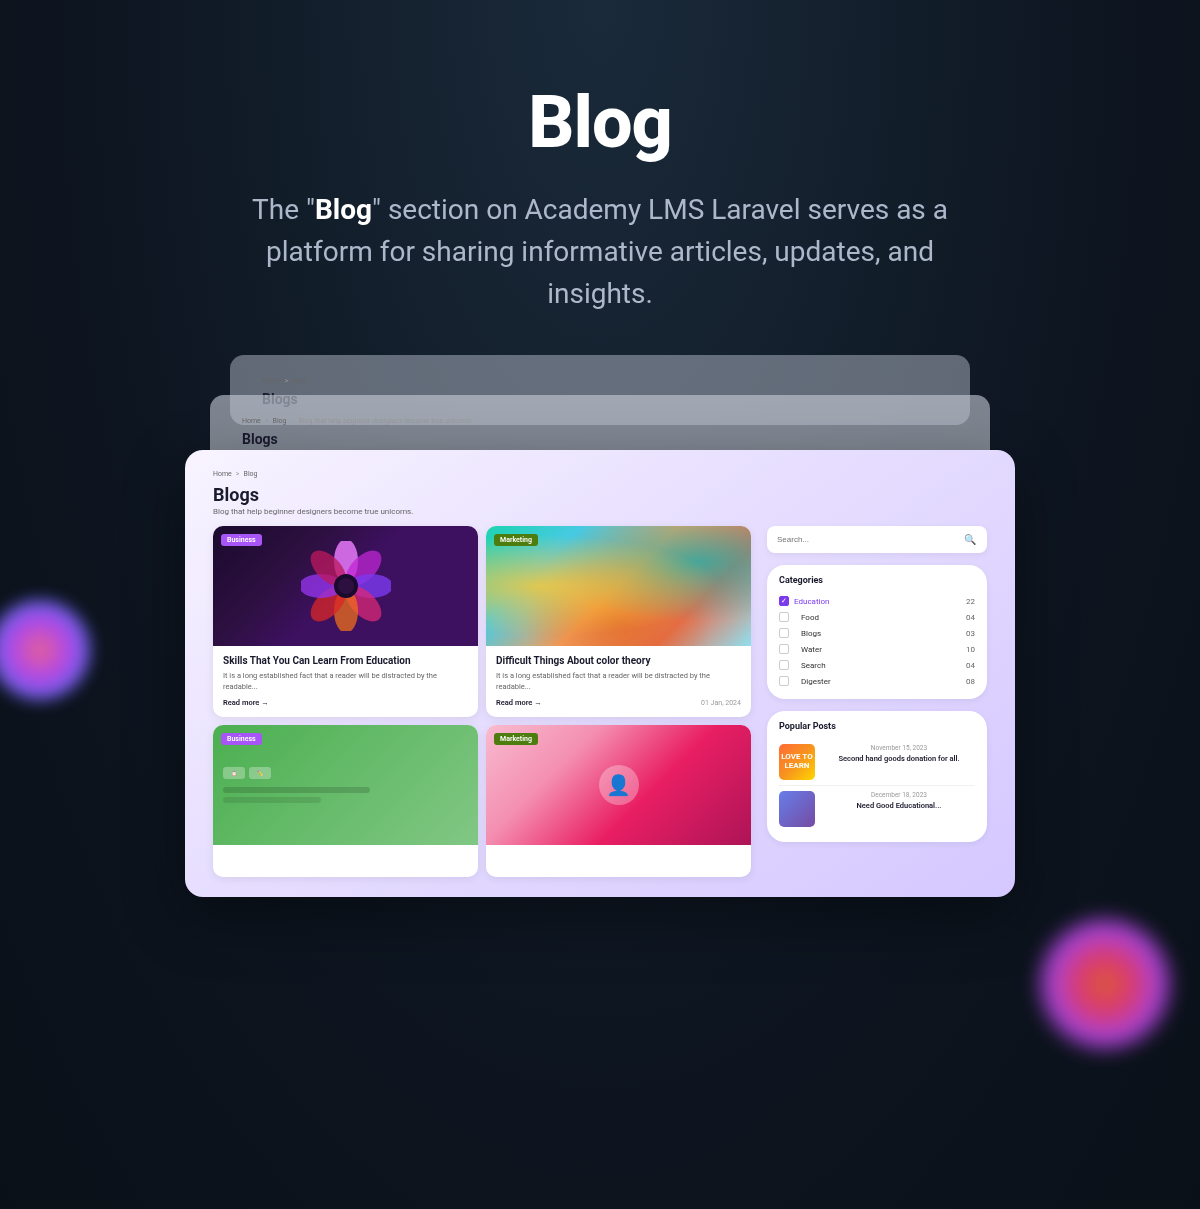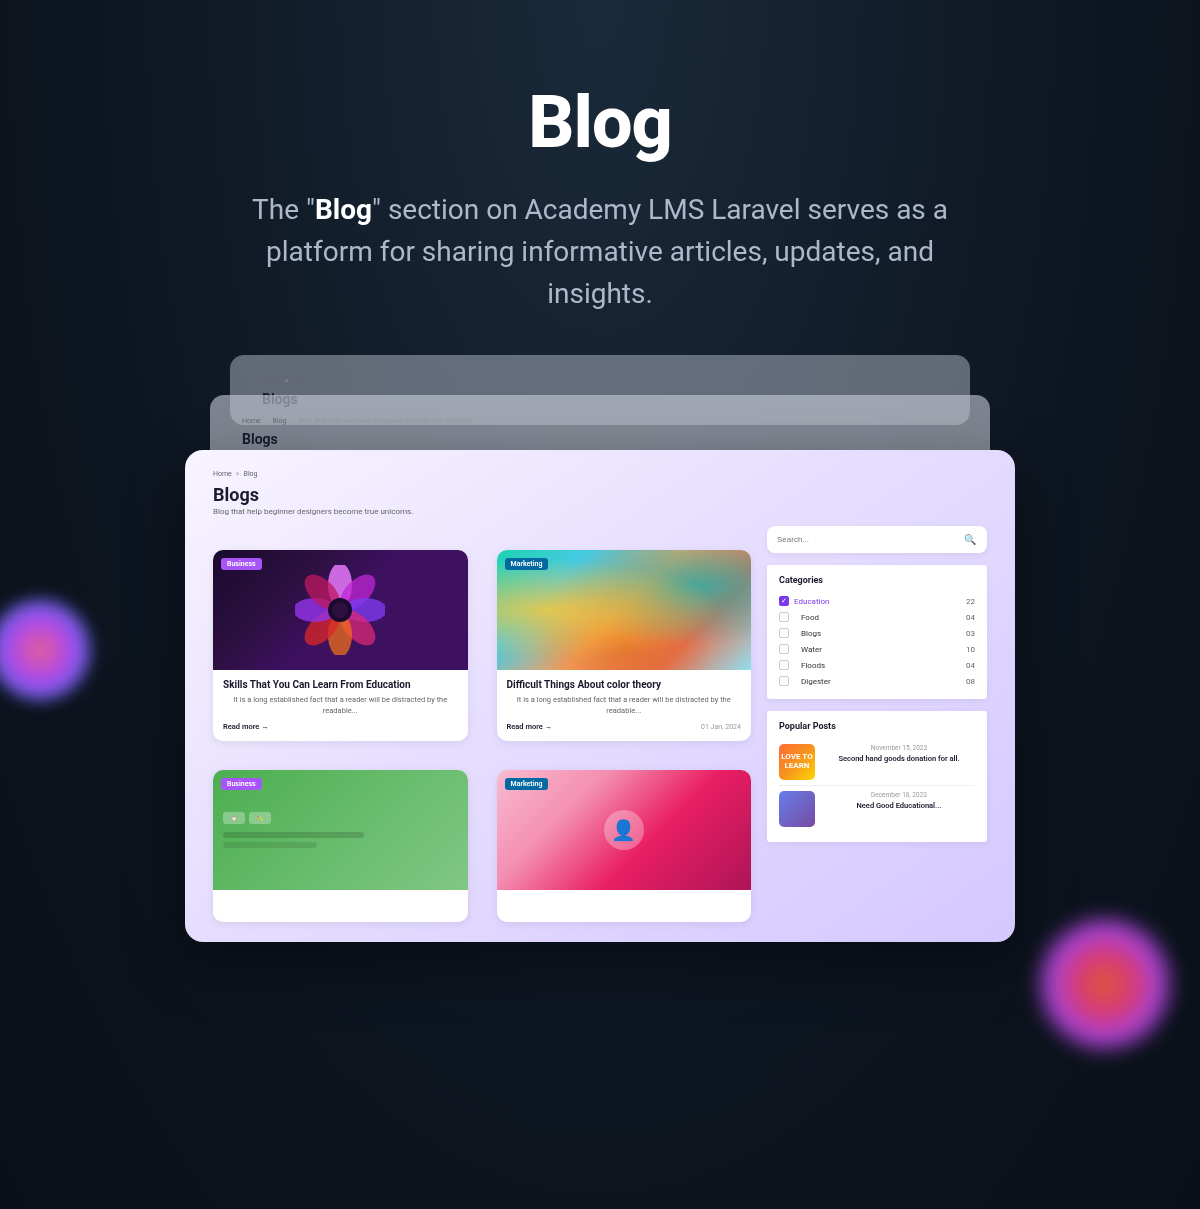--- a/index.html
+++ b/index.html
@@ -117,22 +117,21 @@
     .blog-content {
       display: flex;
       gap: 16px;
     }
 
     
     .blog-cards {
       flex: 1;
       display: grid;
       grid-template-columns: 1fr 1fr;
-      gap: 29px;
-      margin-top: 24px;
+      gap: 8px;
     }
 
     .blog-card {
       background: #fff;
       border-radius: 10px;
       overflow: hidden;
       box-shadow: 0 2px 8px rgba(0,0,0,0.08);
     }
 
     .card-image {
@@ -168,21 +167,21 @@
       left: 8px;
       background: #a855f7;
       color: #fff;
       font-size: 7px;
       font-weight: 600;
       padding: 2px 6px;
       border-radius: 3px;
     }
 
     .card-badge.marketing {
-      background: #0369a1;
+      background: #4d7c0f;
     }
 
     .card-badge.business {
       background: #a855f7;
     }
 
     .card-body {
       padding: 8px 10px 10px;
     }
 
@@ -192,21 +191,20 @@
       color: #1a1a2e;
       margin-bottom: 4px;
       line-height: 1.3;
     }
 
     .card-excerpt {
       font-size: 7.5px;
       color: #666;
       line-height: 1.4;
       margin-bottom: 6px;
-      text-align: center;
     }
 
     .card-footer {
       display: flex;
       align-items: center;
       justify-content: space-between;
     }
 
     .card-read-more {
       font-size: 7.5px;
@@ -249,21 +247,21 @@
       background: transparent;
     }
 
     .search-icon-small {
       color: #aaa;
       font-size: 10px;
     }
 
     .sidebar-section {
       background: #fff;
-      border-radius: 3px;
+      border-radius: 18px;
       padding: 10px 12px;
       margin-bottom: 12px;
       box-shadow: 0 2px 6px rgba(0,0,0,0.06);
     }
 
     .sidebar-section-title {
       font-size: 9px;
       font-weight: 700;
       color: #1a1a2e;
       margin-bottom: 8px;
@@ -612,21 +610,21 @@
             <div class="category-left">
               <div class="cat-checkbox"></div>
               <span class="cat-name unchecked">Water</span>
             </div>
             <span class="cat-count">10</span>
           </div>
 
           <div class="category-item">
             <div class="category-left">
               <div class="cat-checkbox"></div>
-              <span class="cat-name unchecked">Floods</span>
+              <span class="cat-name unchecked">Search</span>
             </div>
             <span class="cat-count">04</span>
           </div>
 
           <div class="category-item">
             <div class="category-left">
               <div class="cat-checkbox"></div>
               <span class="cat-name unchecked">Digester</span>
             </div>
             <span class="cat-count">08</span>

